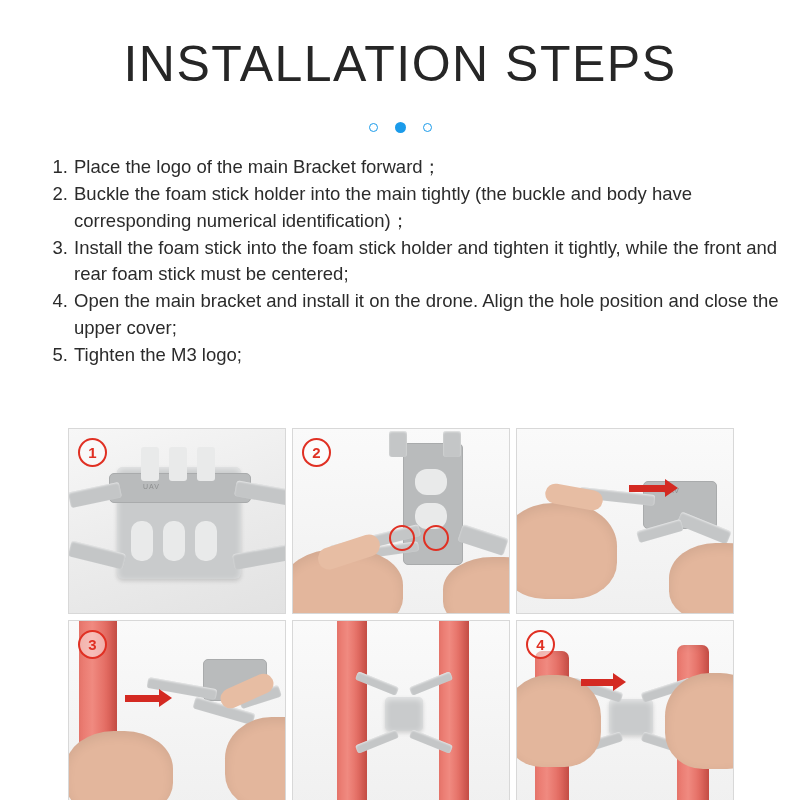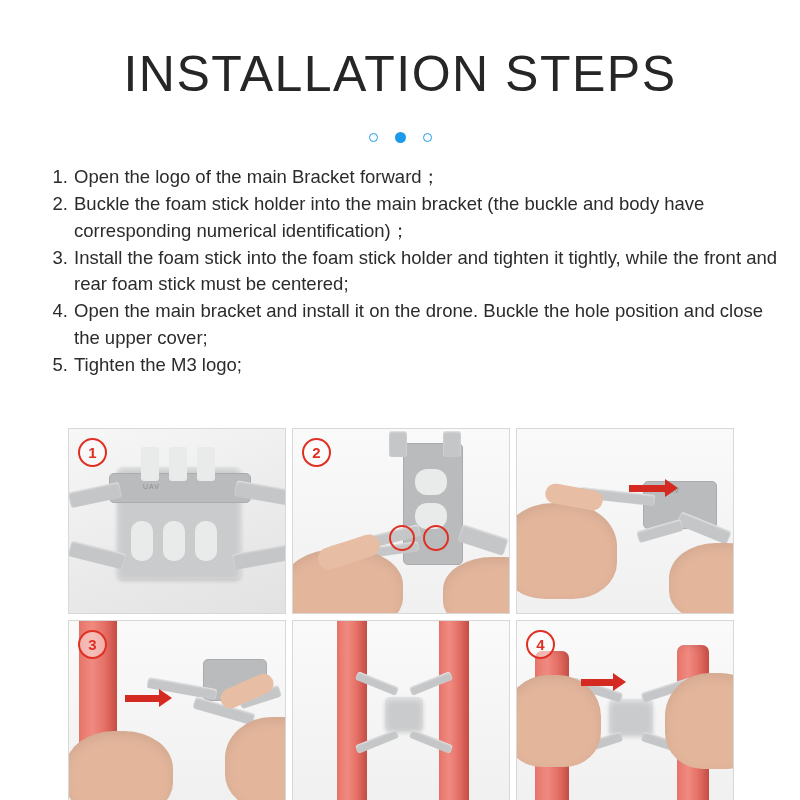--- a/index.html
+++ b/index.html
@@ -19,21 +19,21 @@
     height: 800px;
     box-sizing: border-box;
   }
   .title {
     text-align: center;
     font-size: 50px;
     font-weight: 300;
     letter-spacing: 1.5px;
     color: #262626;
     margin: 0;
-    padding-top: 47px;
+    padding-top: 37px;
     line-height: 1.1;
   }
   .dots {
     display: flex;
     justify-content: center;
     align-items: center;
     gap: 17px;
     margin-top: 28px;
     height: 14px;
   }
@@ -196,33 +196,33 @@
 
   <div class="dots">
     <span class="dot hollow"></span>
     <span class="dot filled"></span>
     <span class="dot hollow"></span>
   </div>
 
   <ol class="steps">
     <li class="step">
       <span class="step-num">1.</span>
-      <span class="step-text">Open the logo of the main Bracket forward；</span>
+      <span class="step-text">Place the logo of the main Bracket forward；</span>
     </li>
     <li class="step">
       <span class="step-num">2.</span>
-      <span class="step-text">Buckle the foam stick holder into the main bracket (the buckle and body have corresponding numerical identification)；</span>
+      <span class="step-text">Buckle the foam stick holder into the main tightly (the buckle and body have corresponding numerical identification)；</span>
     </li>
     <li class="step">
       <span class="step-num">3.</span>
       <span class="step-text">Install the foam stick into the foam stick holder and tighten it tightly, while the front and rear foam stick must be centered;</span>
     </li>
     <li class="step">
       <span class="step-num">4.</span>
-      <span class="step-text">Open the main bracket and install it on the drone. Buckle the hole position and close the upper cover;</span>
+      <span class="step-text">Open the main bracket and install it on the drone. Align the hole position and close the upper cover;</span>
     </li>
     <li class="step">
       <span class="step-num">5.</span>
       <span class="step-text">Tighten the M3 logo;</span>
     </li>
   </ol>
 
   <div class="photo-grid">
 
     <div class="photo">

